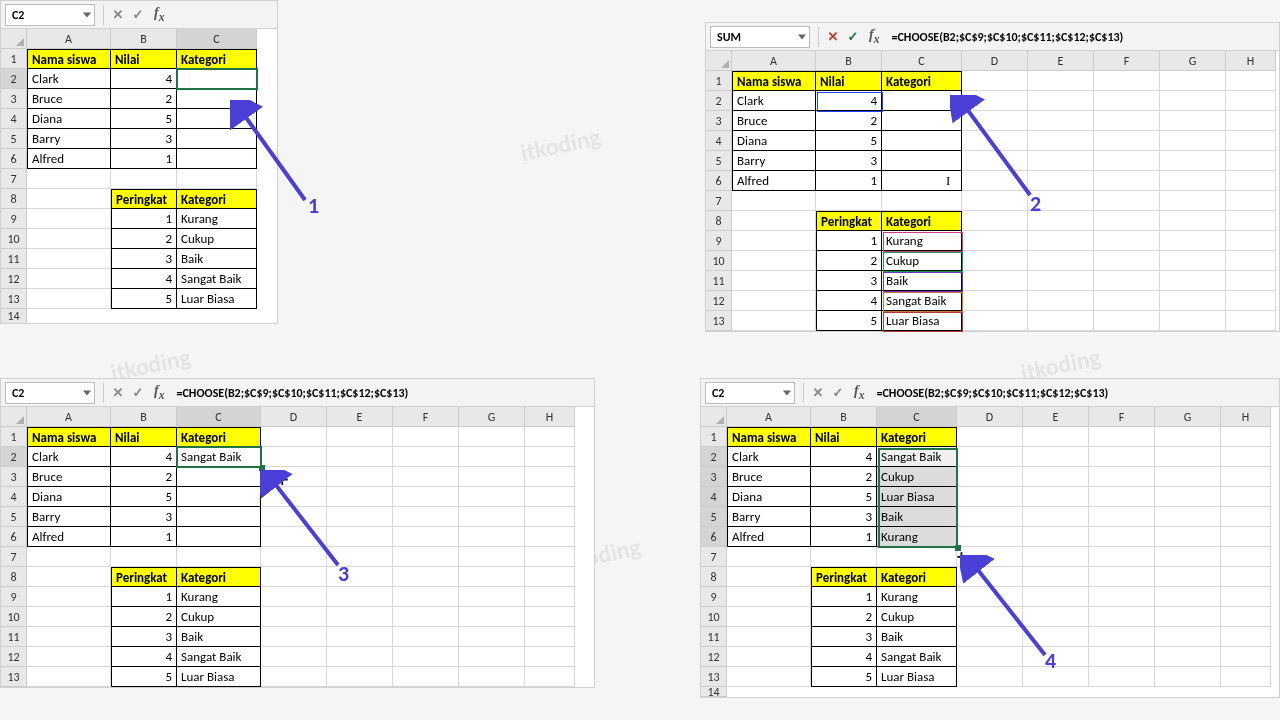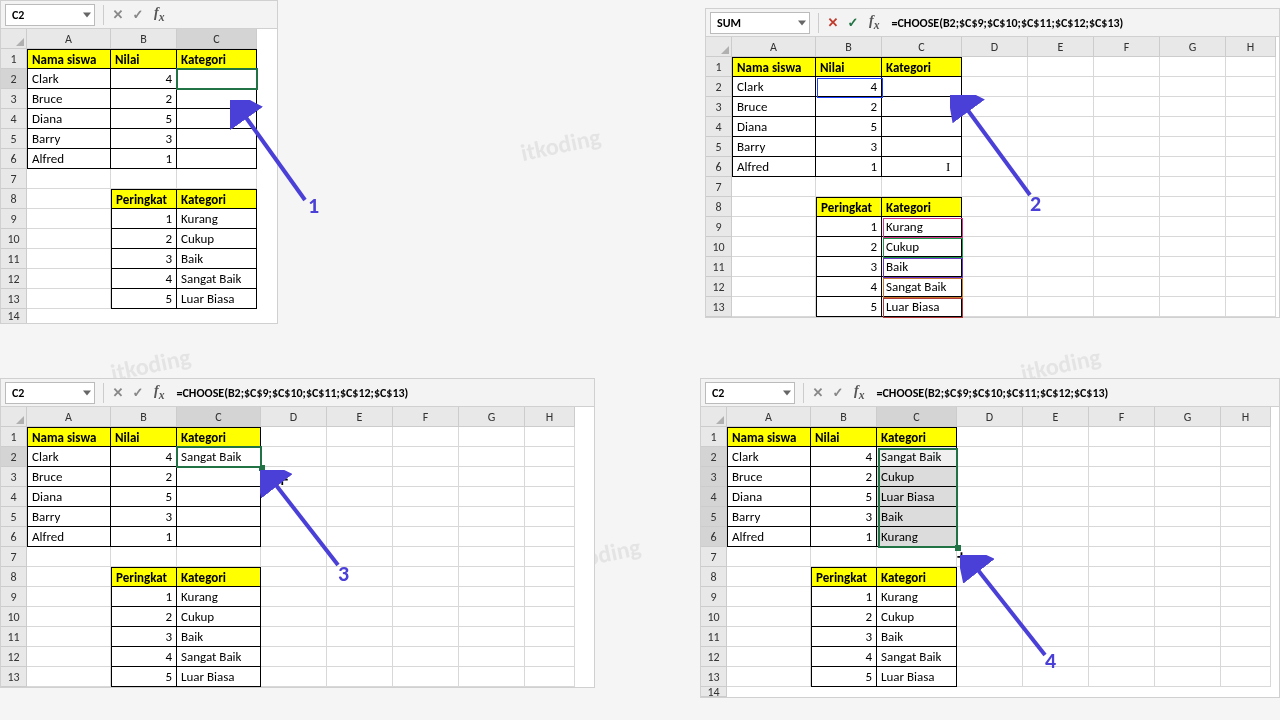--- a/index.html
+++ b/index.html
@@ -218,21 +218,21 @@
 <svg class="arrow" style="left:230px;top:100px" width="90" height="120">
   <defs>
       <marker id="ah1" markerWidth="10" markerHeight="10" refX="2" refY="5" orient="auto">
         <path d="M0,0 L10,5 L0,10 Z" fill="#4a3fd6"></path>
       </marker>
     </defs>
   <line x1="75" y1="100" x2="12" y2="12" stroke="#4a3fd6" stroke-width="4" marker-end="url(#ah1)"></line>
 </svg>
 <div class="badge" style="left:308px;top:192px">1</div>
 
-<div class="panel" id="p2" style="left:705px;top:8px;width:575px;">
+<div class="panel" id="p2" style="left:705px;top:22px;width:575px;">
   <div class="fbar">
     <div class="namebox" style="width:100px">
         <span>SUM</span>
         <span class="dd"></span>
       </div>
     <div class="fdivider"></div>
     <div class="ibtn" style="color:#c0392b">✕</div>
     <div class="ibtn" style="color:#217346">✓</div>
     <div class="fx">f<sub>x</sub></div>
     <div class="formula">=CHOOSE(B2;$C$9;$C$10;$C$11;$C$12;$C$13)</div>

